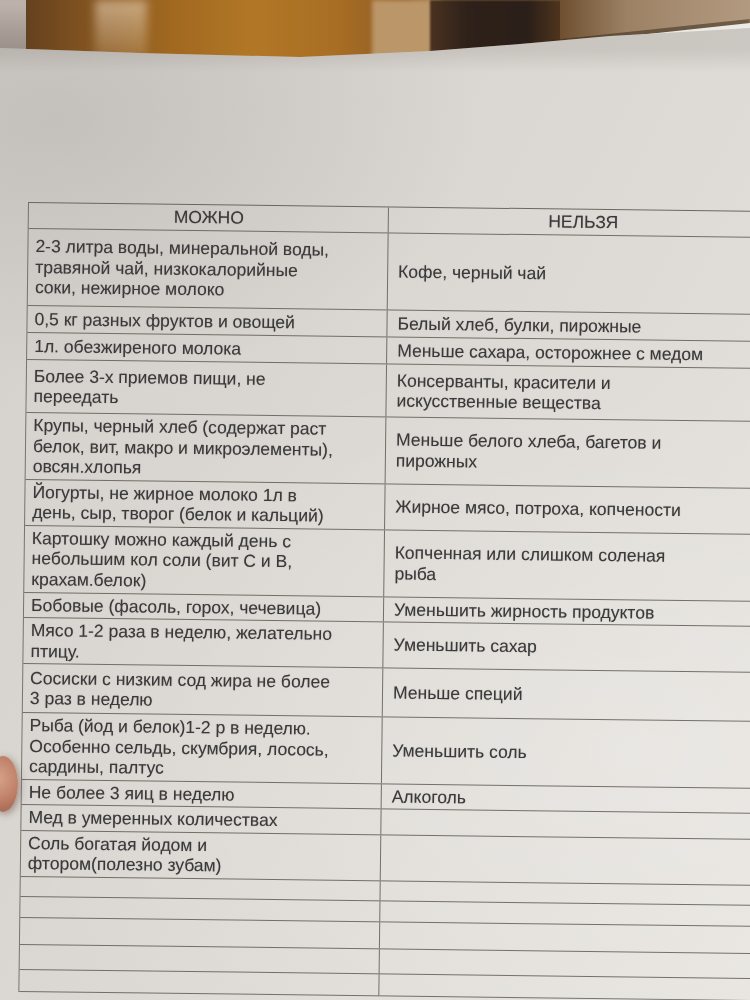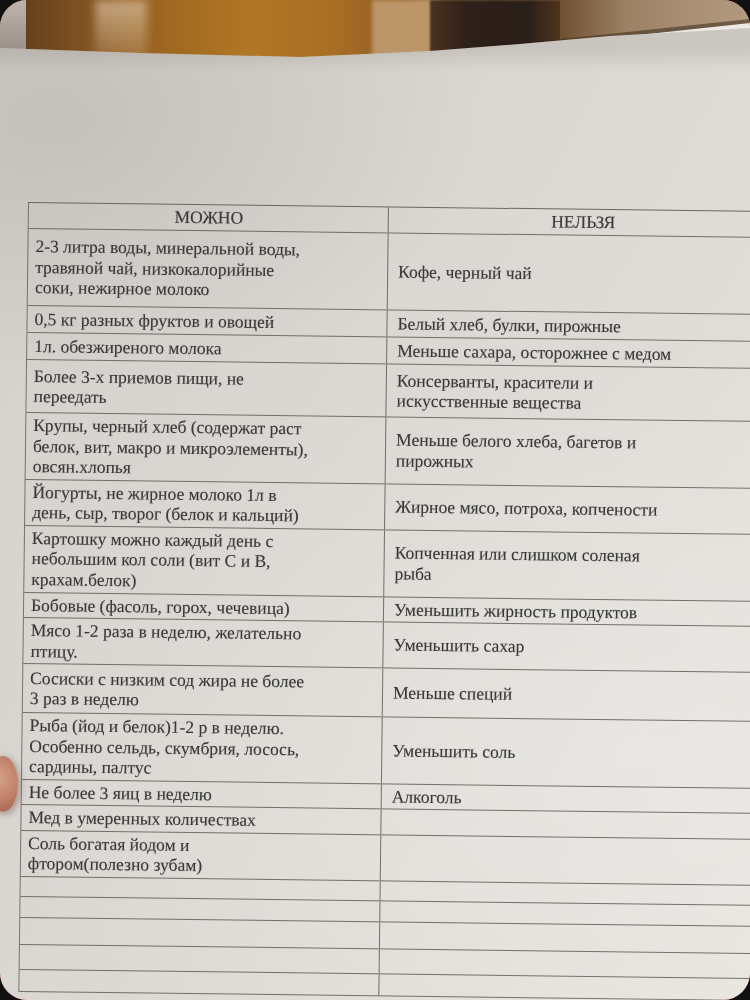--- a/index.html
+++ b/index.html
@@ -1,18 +1,18 @@
 <!DOCTYPE html>
 <html><head>
 <meta charset="utf-8">
 <style>
   html,body{margin:0;padding:0;background:#111;}
   .scene{
     position:relative;width:750px;height:1000px;overflow:hidden;
-    background:#ef4444;font-family:Liberation Serif, serif;border-radius:27px;
+    background:#ef4444;font-family:Liberation Sans, sans-serif;
   }
   
   .bg{position:absolute;left:0;top:0;width:750px;height:80px;background:#8d6a42;}
   .bg-left-object{position:absolute;left:-10px;top:-6px;width:52px;height:72px;
     background:linear-gradient(180deg,#c6bab4 0%,#a59a94 55%,#928680 100%);filter:blur(4px);}
   .bg-wood{position:absolute;left:26px;top:0;width:412px;height:66px;
     background:linear-gradient(90deg,#64411e 0%,#7d5020 12%,#a06820 35%,#b27726 55%,#a86e24 75%,#8f5c26 92%,#a8834e 100%);}
   .bg-wood-glare{position:absolute;left:95px;top:0;width:52px;height:62px;
     background:linear-gradient(180deg,rgba(236,216,192,.6),rgba(236,216,192,.12));filter:blur(5px);}
   .bg-tan{position:absolute;left:372px;top:0;width:70px;height:60px;background:#bb9668;filter:blur(2px);}

